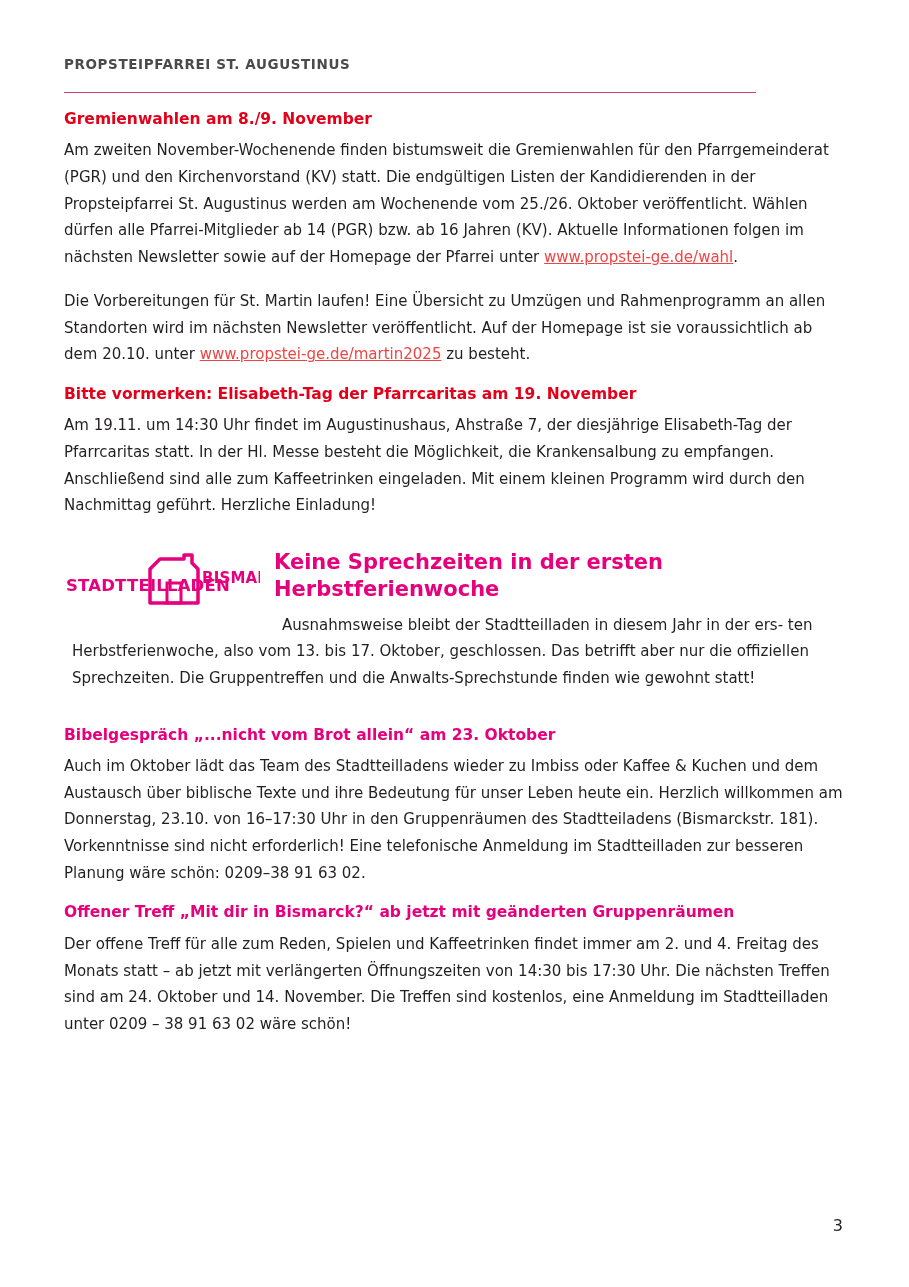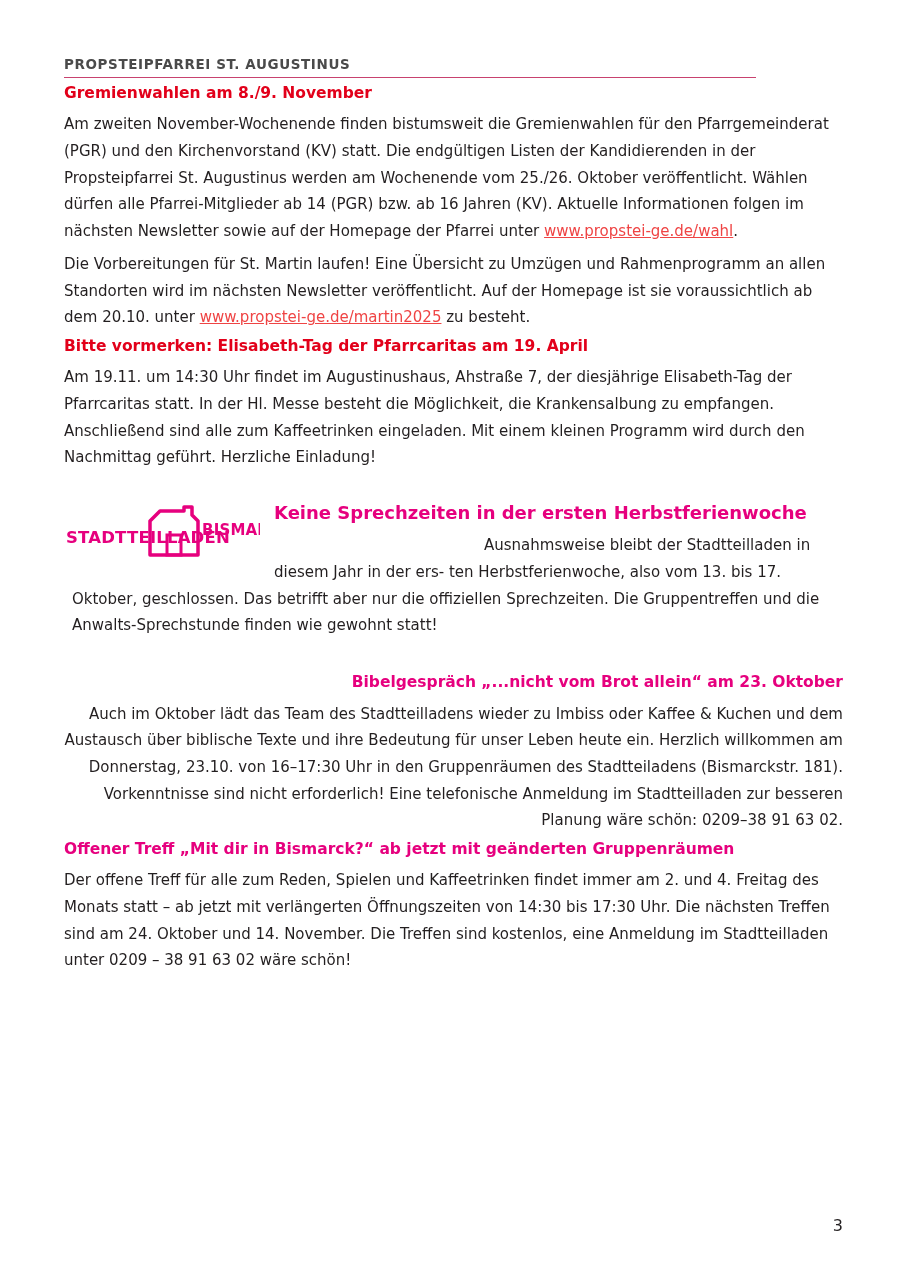--- a/index.html
+++ b/index.html
@@ -22,27 +22,27 @@
     height: 1287px;
     box-sizing: border-box;
     padding: 56px 66px 0 64px;
   }
   
   .doc-header {
     font-size: 13.5px;
     letter-spacing: 0.6px;
     font-weight: bold;
     color: #4a4a4a;
-    padding-bottom: 5px;
+    padding-bottom: 20px;
     border-bottom: 1.3px solid #c8426f;
     width: 692px;
   }
   
-  .section { margin-top: 6px; }
-  .section.gap { margin-top: 26px; text-align: right; }
+  .section { margin-top: 17px; }
+  .section.gap { margin-top: 26px; }
 
   h2.sec-title {
     font-size: 15.5px;
     font-weight: bold;
     margin: 0 0 8px 0;
     line-height: 1.25;
   }
   .red   { color: #e2001a; }
   .pink  { color: #e6007e; }
 
@@ -65,21 +65,21 @@
   }
   .stl-logo {
     float: left;
     width: 196px;
     height: 56px;
     margin: 4px 14px 0 0;
     position: relative;
   }
   .stl-logo svg { display: block; }
   .stl-title {
-    font-size: 18px;
+    font-size: 21px;
     font-weight: bold;
     color: #e6007e;
     margin: 0 0 6px 0;
     padding-left: 210px;
     line-height: 1.3;
   }
   .stl-text {
     font-size: 15px;
     line-height: 1.78;
     color: #231f20;
@@ -107,21 +107,21 @@
   <div class="section">
     <h2 class="sec-title red">Gremienwahlen am 8./9. November</h2>
     <p class="body"><span>Am zweiten November-Wochenende finden bistumsweit die Gremienwahlen für den Pfarrgemeinderat (PGR) und den Kirchenvorstand (KV) statt. Die endgültigen Listen der Kandidierenden in der Propsteipfarrei St. Augustinus werden am Wochenende vom 25./26. Oktober veröffentlicht. Wählen dürfen alle Pfarrei-Mitglieder ab 14 (PGR) bzw. ab 16 Jahren (KV). Aktuelle Informationen folgen im nächsten Newsletter sowie auf der Homepage der Pfarrei unter </span><span class="ulink">www.propstei-ge.de/wahl</span><span>.</span></p>
   </div>
 
   <div class="section">
     <p class="body"><span>Die Vorbereitungen für St. Martin laufen! Eine Übersicht zu Umzügen und Rahmenprogramm an allen Standorten wird im nächsten Newsletter veröffentlicht. Auf der Homepage ist sie voraussichtlich ab dem 20.10. unter </span><span class="ulink">www.propstei-ge.de/martin2025</span><span> zu besteht.</span></p>
   </div>
 
   <div class="section">
-    <h2 class="sec-title red">Bitte vormerken: Elisabeth-Tag der Pfarrcaritas am 19. April</h2>
+    <h2 class="sec-title red">Bitte vormerken: Elisabeth-Tag der Pfarrcaritas am 19. November</h2>
     <p class="body">Am 19.11. um 14:30 Uhr findet im Augustinushaus, Ahstraße 7, der diesjährige Elisabeth-Tag der Pfarrcaritas statt. In der Hl. Messe besteht die Möglichkeit, die Krankensalbung zu empfangen. Anschließend sind alle zum Kaffeetrinken eingeladen. Mit einem kleinen Programm wird durch den Nachmittag geführt. Herzliche Einladung!</p>
   </div>
 
   <div class="stl-block clearfix">
     <div class="stl-logo">
       <svg width="196" height="56" viewBox="0 0 196 56" xmlns="http://www.w3.org/2000/svg" aria-hidden="true">
 
         <path d="M96 6 L120 6 L120 2 L128 2 L128 10 L134 16 L134 50 L86 50 L86 16 Z" fill="none" stroke="#e6007e" stroke-width="3.5" stroke-linejoin="round"></path>
 
         <rect x="103" y="30" width="14" height="20" fill="none" stroke="#e6007e" stroke-width="3"></rect>

